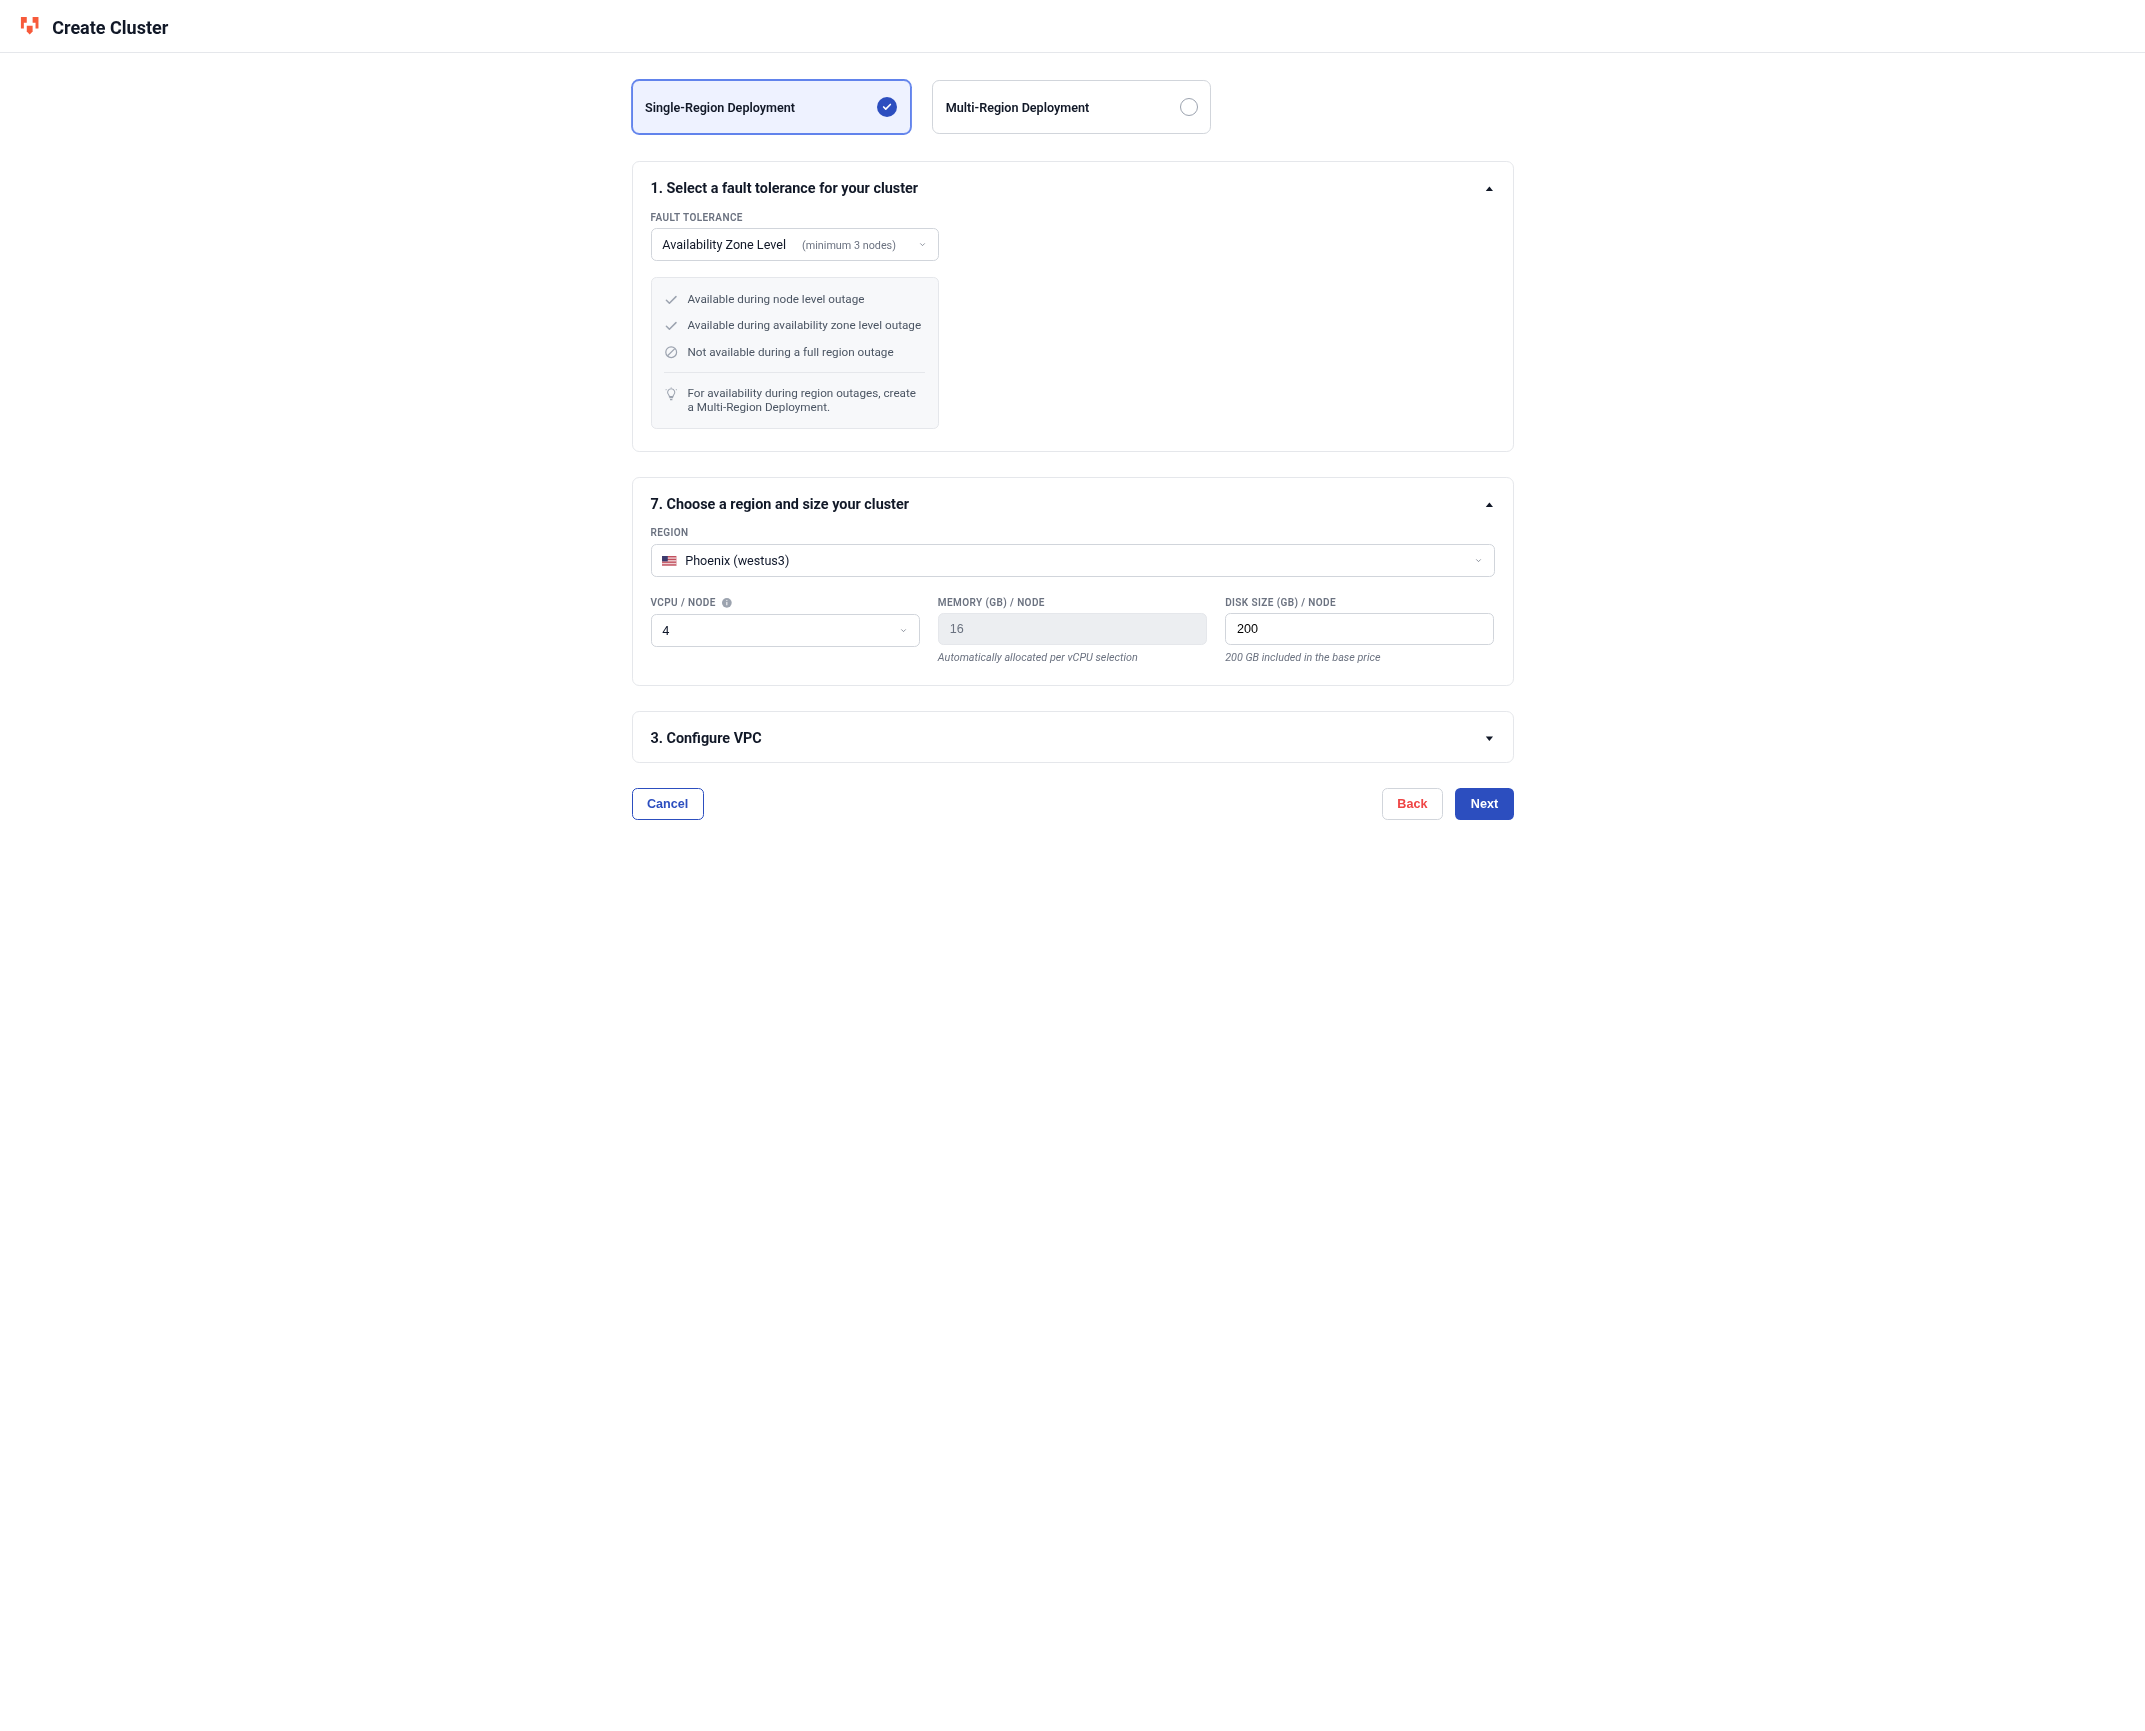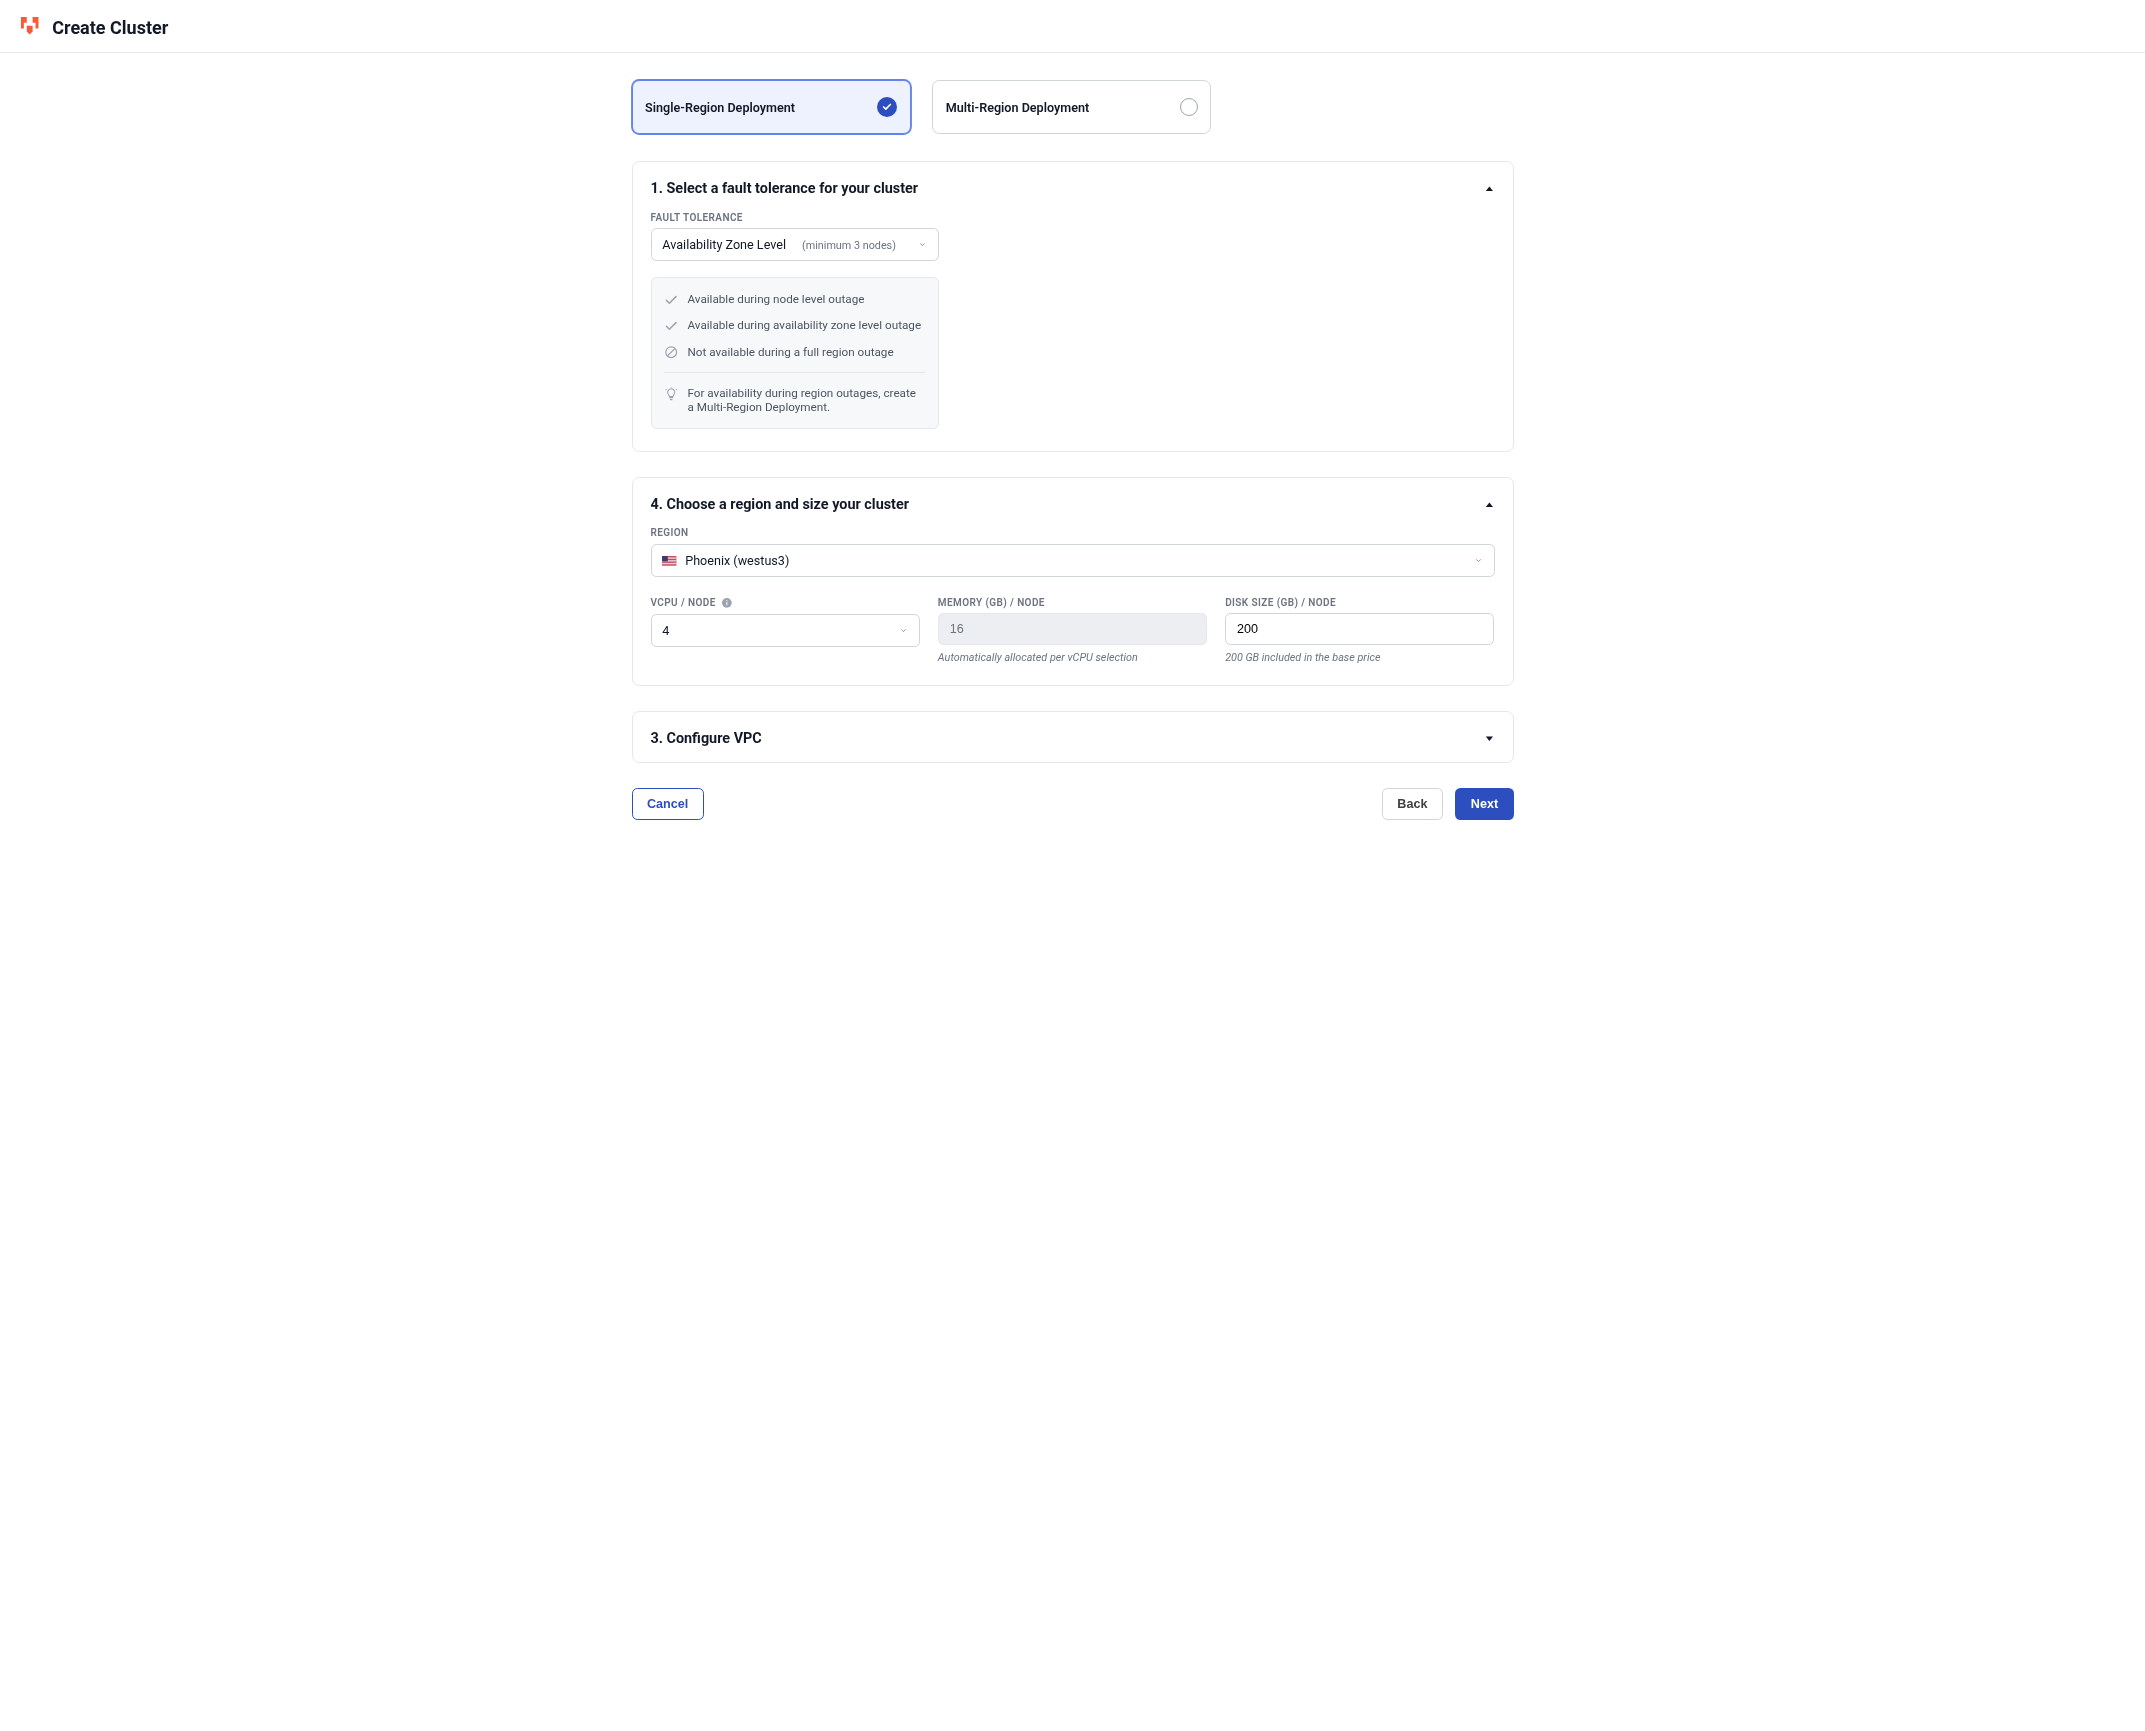--- a/index.html
+++ b/index.html
@@ -38,21 +38,21 @@
   .field-half { flex: 0 0 calc(50% - 9px); }
   .sel, .inp { width: 100%; border: 0.9px solid #d1d5db; border-radius: 5.4px; padding: 8px 10.8px; font-size: 12.6px; background: #fff; display: flex; align-items: center; justify-content: space-between; cursor: pointer; }
   .inp-plain { width: 100%; border: 0.9px solid #d1d5db; border-radius: 5.4px; padding: 8px 10.8px; font-size: 12.6px; }
   .inp-disabled { background: #eceef1; color: #6b7280; border-color: #e5e7eb; }
   .helper { font-size: 10.8px; color: #6b7280; margin-top: 5.4px; font-style: italic; }
 
   .footer { display: flex; align-items: center; justify-content: space-between; margin-top: 10.8px; }
   .footer-right { display: flex; gap: 12.6px; }
   .btn { padding: 8px 14.4px; border-radius: 5.4px; font-size: 12.6px; font-weight: 600; cursor: pointer; border: 0.9px solid transparent; }
   .btn-outline-primary { background: #fff; color: #2c4ebf; border-color: #2c4ebf; }
-  .btn-outline { background: #fff; color: #404040; border-color: #d1d5db; }
+  .btn-outline { background: #fff; color: #ef4444; border-color: #d1d5db; }
   .btn-primary { background: #2c4ebf; color: #fff; }
 
   .flag { display: inline-block; width: 14.4px; height: 10px; margin-right: 5.4px; vertical-align: middle; }
   .info-icon { width: 11.7px; height: 11.7px; color: #9ca3af; }
   .caret { width: 10.8px; height: 10.8px; color: #111827; }
   .caret-small { width: 9px; height: 9px; color: #6b7280; }
 </style>
 </head>
 <body>
 
@@ -130,21 +130,21 @@
               <line x1="20" y1="5" x2="21" y2="4"></line>
             </svg>
           <span>For availability during region outages, create a Multi-Region Deployment.</span>
         </div>
       </div>
     </div>
   </div>
 
   <div class="section">
     <div class="section-header">
-      <div class="section-title">4. Choose a region and size your cluster</div>
+      <div class="section-title">7. Choose a region and size your cluster</div>
       <svg class="caret" viewBox="0 0 24 24" fill="currentColor">
           <path d="M12 8 L20 18 L4 18 Z"></path>
         </svg>
     </div>
     <div class="section-body">
       <div class="grid-row" style="margin-bottom:20px;">
         <div class="field">
           <div class="field-label">REGION</div>
           <div class="sel">
             <span>

